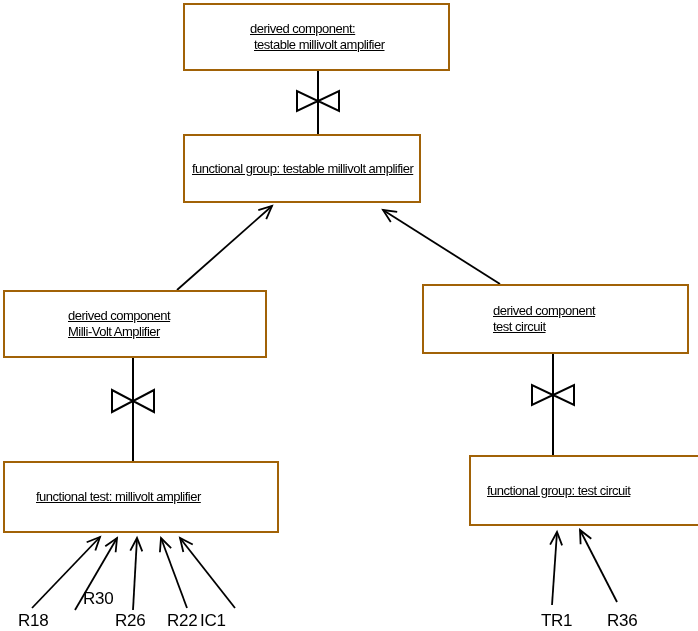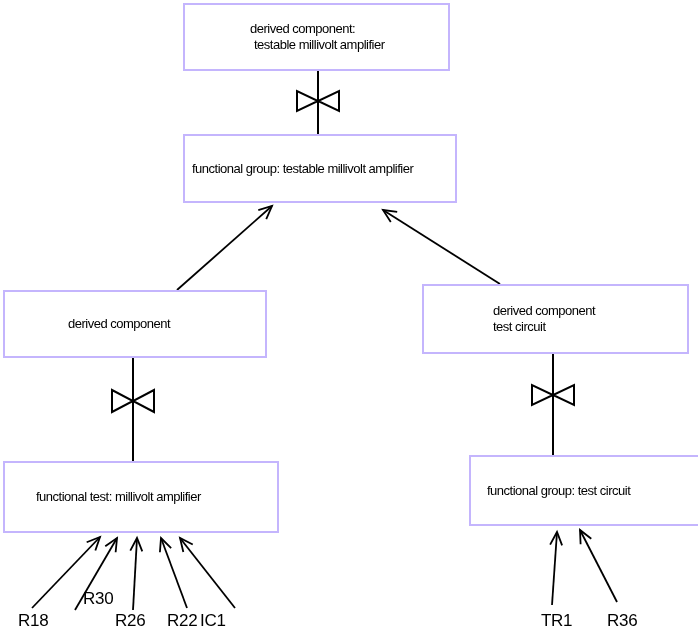--- a/index.html
+++ b/index.html
@@ -19,34 +19,35 @@
   .connectors {
     position: absolute;
     left: 0;
     top: 0;
     width: 698px;
     height: 631px;
   }
   .box {
     position: absolute;
     box-sizing: border-box;
-    border: 2px solid #c4b5fd;
+    border: 2px solid #a16207;
     background: #ffffff;
     display: flex;
     flex-direction: column;
     justify-content: center;
     font-size: 13px;
     letter-spacing: -0.5px;
     line-height: 16px;
     white-space: nowrap;
+    text-decoration: underline;
   }
   .box .line2-indent { padding-left: 4px; }
 
   .box-top-derived     { left: 183px; top: 3px;   width: 267px; height: 68px; padding-left: 65px; }
-  .box-top-functional  { left: 183px; top: 134px; width: 274px; height: 69px; padding-left: 7px;  }
+  .box-top-functional  { left: 183px; top: 134px; width: 238px; height: 69px; padding-left: 7px;  }
   .box-left-derived    { left: 3px;   top: 290px; width: 264px; height: 68px; padding-left: 63px; }
   .box-left-functional { left: 3px;   top: 461px; width: 276px; height: 72px; padding-left: 31px; }
   .box-right-derived   { left: 422px; top: 284px; width: 267px; height: 70px; padding-left: 69px; }
   .box-right-functional{ left: 421px; top: 455px; width: 268px; height: 71px; padding-left: 16px; margin-left: 48px; }
 
   .leaf {
     position: absolute;
     font-size: 17px;
     letter-spacing: -0.3px;
     white-space: nowrap;
@@ -103,20 +104,21 @@
     <div>derived component:</div>
     <div class="line2-indent">testable millivolt amplifier</div>
   </div>
 
   <div class="box box-top-functional">
     <div>functional group: testable millivolt amplifier</div>
   </div>
 
   <div class="box box-left-derived">
     <div>derived component</div>
+    <div>Milli-Volt Amplifier</div>
   </div>
 
   <div class="box box-left-functional">
     <div>functional test: millivolt amplifier</div>
   </div>
 
   <div class="box box-right-derived">
     <div>derived component</div>
     <div>test circuit</div>
   </div>

